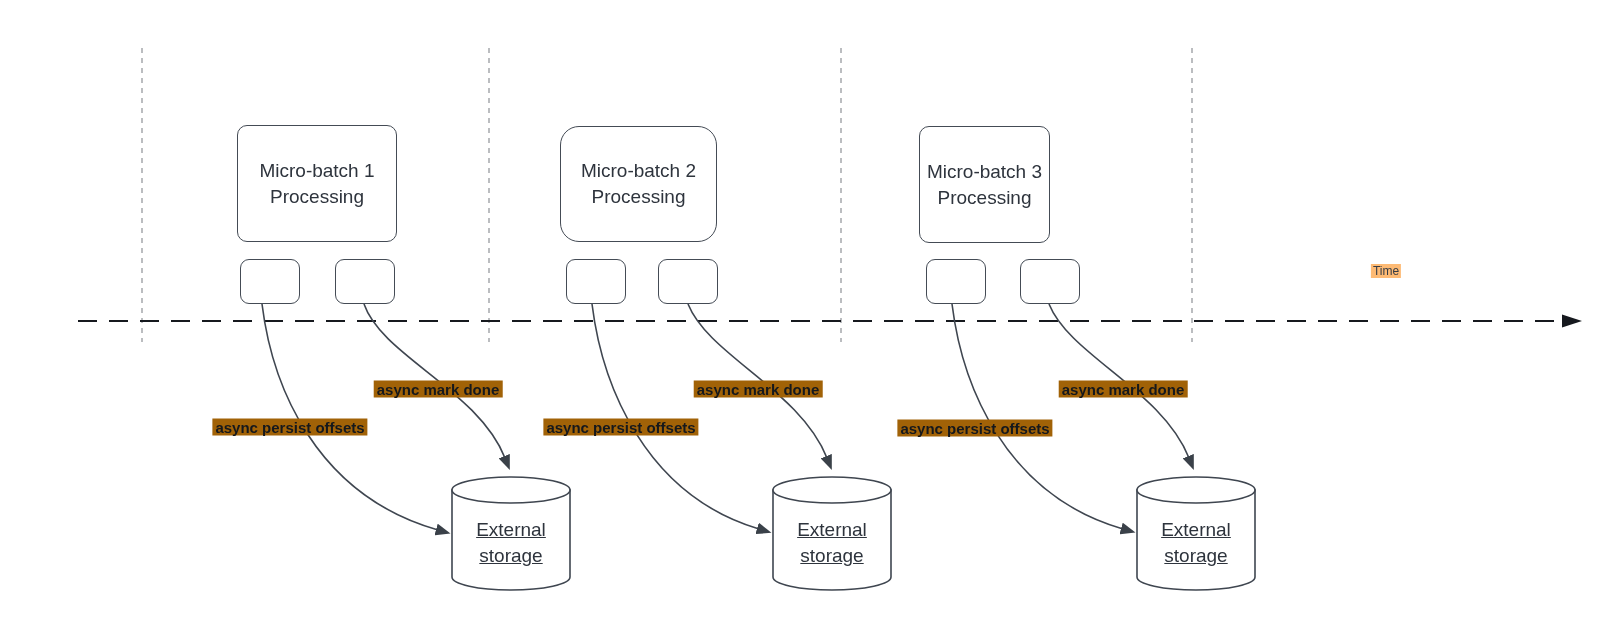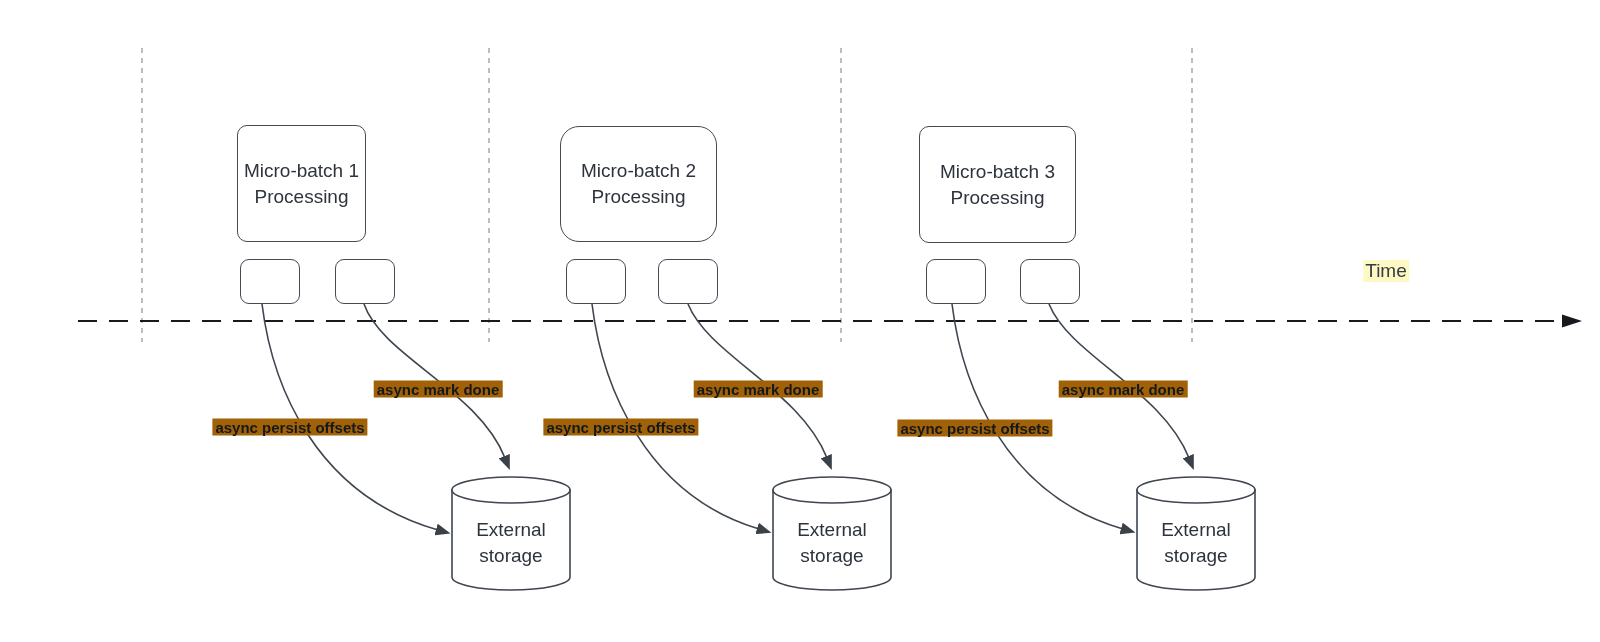--- a/index.html
+++ b/index.html
@@ -51,27 +51,28 @@
     padding: 0 3px;
   }
   .storage-label {
     position: absolute;
     transform: translate(-50%, -50%);
     width: 112px;
     text-align: center;
     font-size: 19px;
     line-height: 26px;
     color: #2e343d;
+    text-decoration: underline;
   }
   .time-label {
     position: absolute;
     transform: translate(-50%, -50%);
-    font-size: 19px;
+    font-size: 12px;
     color: #363c45;
-    background: #fef9c3;
+    background: #fdba74;
     padding: 0 2px;
   }
 </style>
 </head>
 <body>
 
 <div class="canvas">
 
   <svg class="strokes" viewBox="0 0 1600 642" xmlns="http://www.w3.org/2000/svg">
     <defs>
@@ -106,41 +107,41 @@
       <path d="M773 490 L773 577 A59 13 0 0 0 891 577 L891 490 Z" fill="#ffffff" stroke="#3f4650" stroke-width="1.6"></path>
       <ellipse cx="832" cy="490" rx="59" ry="13" fill="#ffffff" stroke="#3f4650" stroke-width="1.6"></ellipse>
     </g>
 
     <g>
       <path d="M1137 490 L1137 577 A59 13 0 0 0 1255 577 L1255 490 Z" fill="#ffffff" stroke="#3f4650" stroke-width="1.6"></path>
       <ellipse cx="1196" cy="490" rx="59" ry="13" fill="#ffffff" stroke="#3f4650" stroke-width="1.6"></ellipse>
     </g>
   </svg>
 
-  <div class="proc-box" style="left:237px; top:125px; width:129px; height:117px;text-align:right;">
+  <div class="proc-box" style="left:237px; top:125px; width:160px; height:117px;text-align:right;">
     <span>Micro-batch 1</span>
     <span>Processing</span>
   </div>
   <div class="task-box" style="left:240px; top:259px;"></div>
   <div class="task-box" style="left:335px; top:259px;"></div>
   <div class="flow-label" style="left:290px; top:427px;">async persist offsets</div>
   <div class="flow-label" style="left:438px; top:389px;">async mark done</div>
   <div class="storage-label" style="left:511px; top:543px;">External storage</div>
 
   <div class="proc-box" style="left:560px; top:126px; width:157px; height:116px;border-radius:19px;">
     <span>Micro-batch 2</span>
     <span>Processing</span>
   </div>
   <div class="task-box" style="left:566px; top:259px;"></div>
   <div class="task-box" style="left:658px; top:259px;"></div>
   <div class="flow-label" style="left:621px; top:427px;">async persist offsets</div>
   <div class="flow-label" style="left:758px; top:389px;">async mark done</div>
   <div class="storage-label" style="left:832px; top:543px;">External storage</div>
 
-  <div class="proc-box" style="left:919px; top:126px; width:157px; height:117px;">
+  <div class="proc-box" style="left:919px; top:126px; width:131px; height:117px;">
     <span>Micro-batch 3</span>
     <span>Processing</span>
   </div>
   <div class="task-box" style="left:926px; top:259px;"></div>
   <div class="task-box" style="left:1020px; top:259px;"></div>
   <div class="flow-label" style="left:975px; top:428px;">async persist offsets</div>
   <div class="flow-label" style="left:1123px; top:389px;">async mark done</div>
   <div class="storage-label" style="left:1196px; top:543px;">External storage</div>
 
   <div class="time-label" style="left:1386px; top:271px;">Time</div>

